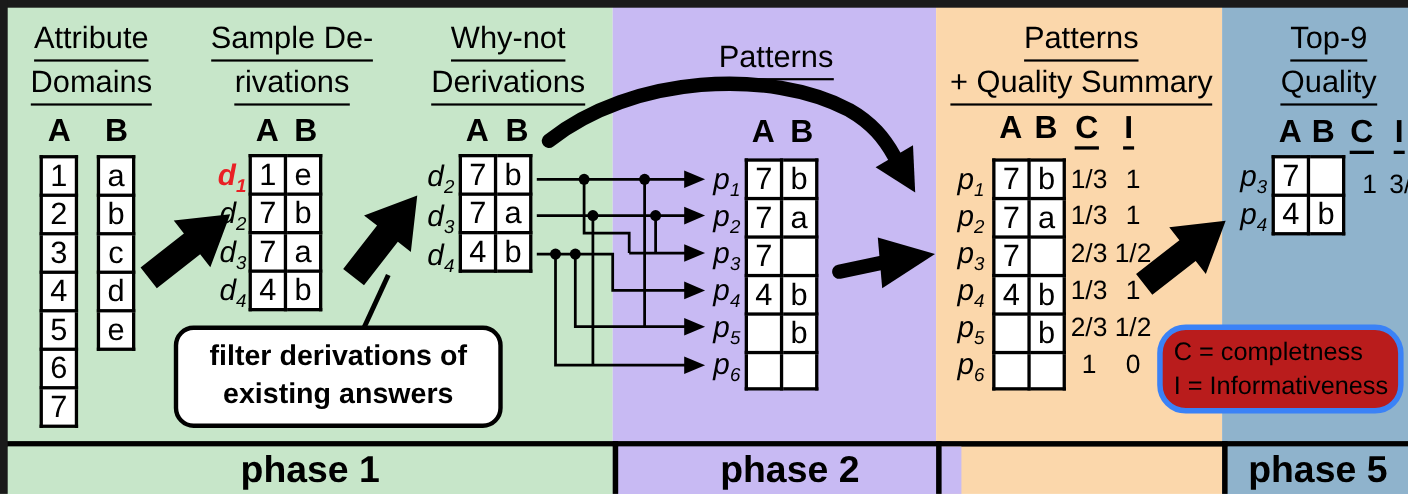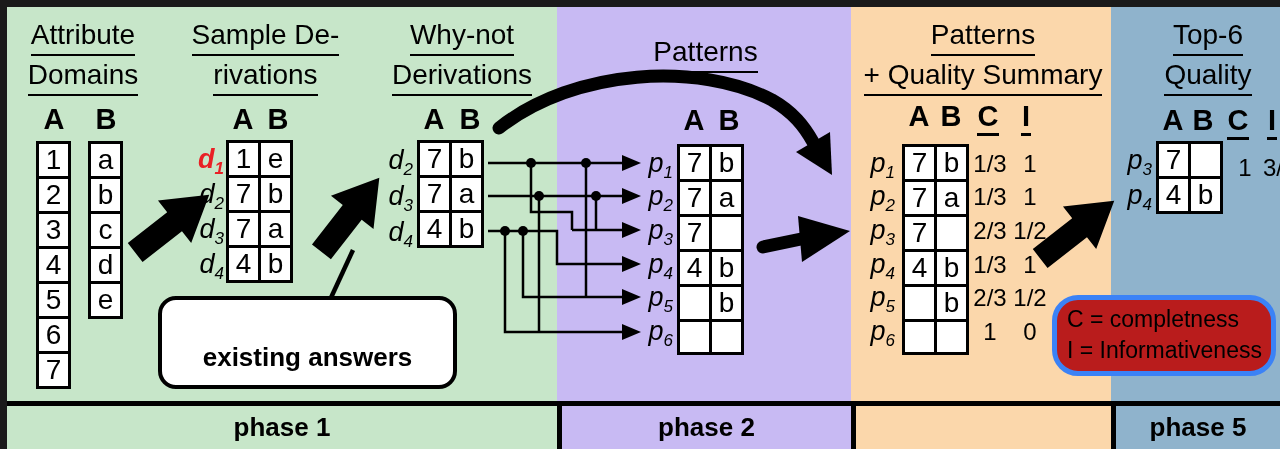--- a/index.html
+++ b/index.html
@@ -39,21 +39,21 @@
   #callout{position:absolute;left:158px;top:296px;width:291px;height:79px;
            background:#fff;border:4px solid #000;border-radius:18px;z-index:6;
            text-align:center;font-weight:bold;font-size:26px;line-height:34px;padding-top:6px;}
   #legend{position:absolute;left:1052px;top:295px;width:204px;height:67px;
           background:#b91c1c;border:5px solid #3b82f6;border-radius:26px;z-index:6;
           font-size:23px;line-height:31px;padding:4px 0 0 10px;}
 
   #phaseLine{position:absolute;left:0;top:401px;width:1280px;height:5px;background:#000;z-index:4;}
   .pdiv{position:absolute;top:401px;width:5px;height:48px;background:#000;z-index:5;}
   .pcell{position:absolute;top:406px;height:43px;display:flex;align-items:center;
-         justify-content:center;font-weight:bold;font-size:26px;z-index:4;}
+         justify-content:center;font-weight:bold;font-size:34px;z-index:4;}
 </style>
 </head>
 <body>
 
 <div id="fig">
 
   <div id="bg1" class="bg"></div>
   <div id="bg2" class="bg"></div>
   <div id="bg3" class="bg"></div>
   <div id="bg4" class="bg"></div>
@@ -116,21 +116,21 @@
     <span>rivations</span>
   </div>
   <div class="shdr" style="left:623px;top:33px;width:165px;">
     <span>Patterns</span>
   </div>
   <div class="shdr" style="left:853px;top:16px;width:260px;">
     <span>Patterns</span><br>
     <span>+ Quality Summary</span>
   </div>
   <div class="shdr" style="left:1128px;top:16px;width:160px;">
-    <span>Top-6</span><br>
+    <span>Top-9</span><br>
     <span>Quality</span>
   </div>
 
   <div class="colh" style="left:34px;top:103px;">A</div>
   <div class="colh" style="left:86px;top:103px;">B</div>
   <table class="tbl tA" style="left:36px;top:141px;">
     <tbody>
         <tr>
           <td class="hl">1</td>
         </tr>
@@ -326,34 +326,34 @@
     <tr>
           <td>4</td>
           <td>b</td>
         </tr>
   </tbody>
     </table>
   <div class="small" style="left:1232px;top:157px;width:26px;height:22px;line-height:22px;">1</div>
   <div class="small" style="left:1258px;top:157px;width:30px;height:22px;line-height:22px;">3/</div>
 
   <div id="callout">
-    <br>
+    <span>filter derivations of</span><br>
     <span>existing answers</span>
   </div>
 
   <div id="legend">
     <span>C = completness</span><br>
     <span>I = Informativeness</span>
   </div>
 
   <div id="phaseLine"></div>
   <div class="pcell" style="left:7px;width:550px;background:#c7e6c9;">
       <span>phase 1</span>
     </div>
-  <div class="pcell" style="left:562px;width:289px;background:#c8baf3;">
+  <div class="pcell" style="left:562px;width:312px;background:#c8baf3;">
       <span>phase 2</span>
     </div>
   <div class="pcell" style="left:1116px;width:164px;background:#8fb3cc;">
       <span>phase 5</span>
     </div>
   <div class="pdiv" style="left:557px;"></div>
   <div class="pdiv" style="left:851px;"></div>
   <div class="pdiv" style="left:1111px;"></div>
 
   <div id="borderTop"></div>

